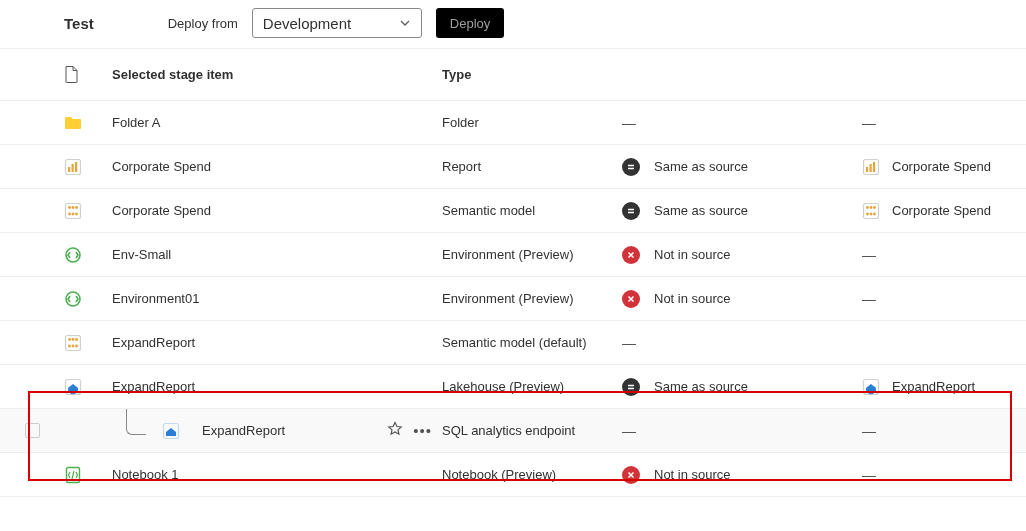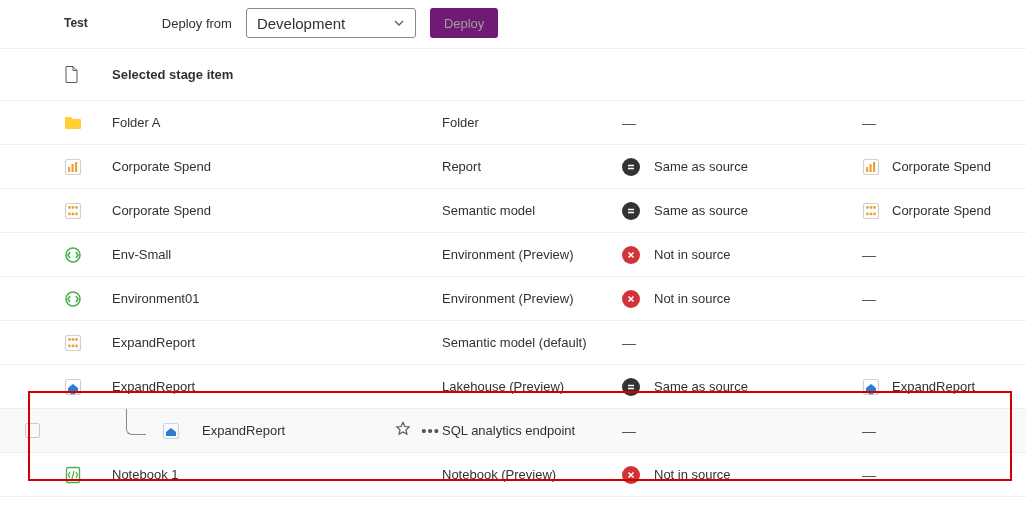--- a/index.html
+++ b/index.html
@@ -12,21 +12,21 @@
     width: 1026px;
   }
   .topbar {
     display: flex;
     align-items: center;
     padding: 8px 30px 10px 64px;
     border-bottom: 1px solid #eee;
     gap: 14px;
   }
   .stage-title {
-    font-size: 12px;
+    font-size: 15px;
     font-weight: 600;
     margin-right: 60px;
   }
   .deploy-from-label {
     font-size: 13px;
     font-weight: 400;
   }
   .dropdown {
     display: flex;
     align-items: center;
@@ -37,21 +37,21 @@
     padding: 0 10px;
     width: 170px;
     cursor: pointer;
     font-size: 15px;
   }
   .dropdown .caret {
     color: #605e5c;
   }
   .deploy-btn {
     border: none;
-    background: #701a75;
+    background: #000000;
     color: #a19f9d;
     font-size: 13px;
     height: 30px;
     padding: 0 14px;
     border-radius: 3px;
     cursor: default;
   }
   .table {
     width: 100%;
   }
@@ -79,21 +79,21 @@
     justify-content: center;
   }
   .cell-icon {
     display: flex;
     align-items: center;
   }
   .cell-name {
     display: flex;
     align-items: center;
     gap: 10px;
-    padding-right: 2px;
+    padding-right: 10px;
   }
   .cell-name.child {
     padding-left: 10px;
   }
   .cell-compare {
     display: flex;
     align-items: center;
     gap: 14px;
     font-size: 13px;
   }
@@ -186,20 +186,21 @@
 
 <div class="table">
   <div class="thead">
     <div class="cell-check"></div>
     <div class="cell-icon page-icon">
       <svg width="14" height="17" viewBox="0 0 14 17">
           <path d="M2 0.5h7l4 4v11.5a0.5 0.5 0 0 1-0.5 0.5h-10a0.5 0.5 0 0 1-0.5-0.5V1a0.5 0.5 0 0 1 0.5-0.5z M9 0.5v4h4" fill="none" stroke="#555" stroke-width="1"></path>
         </svg>
     </div>
     <div>Selected stage item</div>
+    <div>Type</div>
   </div>
   <div id="rows">
       <div class="row">
         <div class="cell-check"></div>
         <div class="cell-icon">
           <span class="icon-box">
             <svg width="18" height="16" viewBox="0 0 18 16">
               <path d="M1 3a1 1 0 0 1 1-1h5l2 2h7a1 1 0 0 1 1 1v8a1 1 0 0 1-1 1H2a1 1 0 0 1-1-1z" fill="#ffcf33"></path>
             </svg>
           </span>

